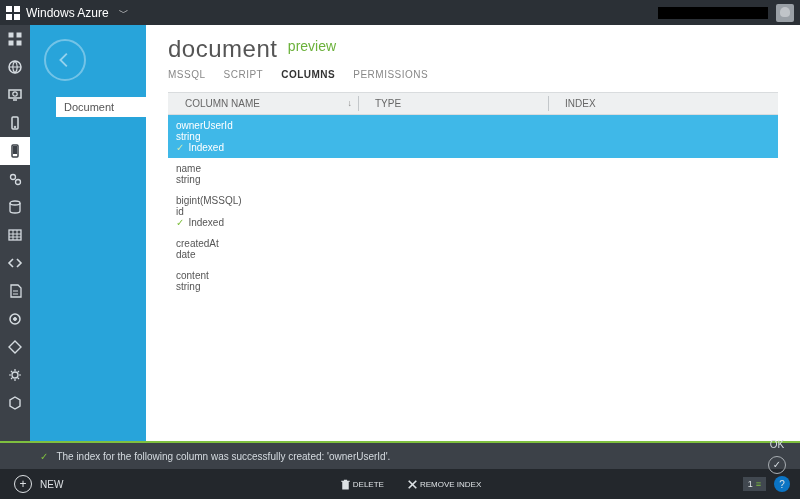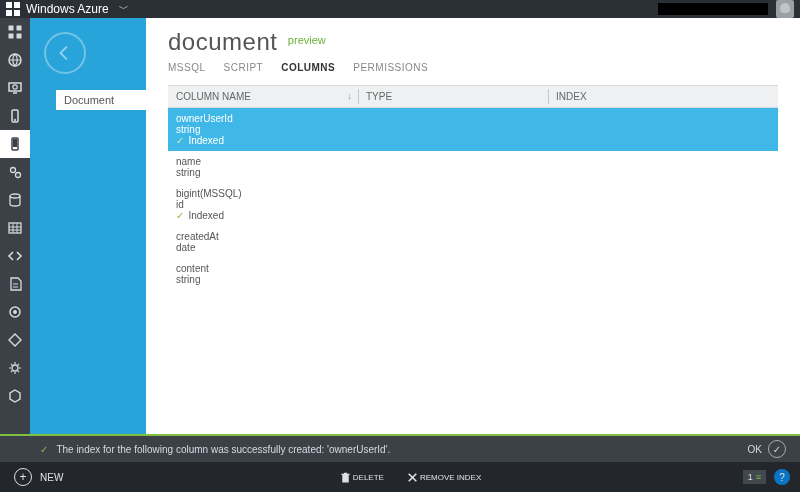--- a/index.html
+++ b/index.html
@@ -1,57 +1,57 @@
 <!DOCTYPE html>
 <html><head>
 <meta charset="utf-8">
 <style>
   * { box-sizing: border-box; margin: 0; padding: 0; }
   html, body { width: 800px; height: 500px; font-family: "Segoe UI", Arial, sans-serif; overflow: hidden; background: #fff; }
   
-  .topbar { height: 18px; background: #2b3036; display: flex; align-items: center; color: #fff; font-size: 12px; padding: 0 6px; }
+  .topbar { height: 25px; background: #2b3036; display: flex; align-items: center; color: #fff; font-size: 12px; padding: 0 6px; }
   .topbar .logo-box { width: 14px; height: 14px; display: inline-block; margin-right: 6px; position: relative; }
   .topbar .logo-box svg { width:14px; height:14px; }
   .topbar .chev { margin-left: 10px; font-size: 10px; opacity: .8; }
   .topbar .spacer { flex:1; }
   .topbar .acct-bar { width: 110px; height: 12px; background: #000; margin-right: 8px; }
   .topbar .avatar { width: 18px; height: 18px; background: #9aa0a6; border-radius: 2px; position: relative; }
   .topbar .avatar::after { content:""; position:absolute; left:4px; top:3px; width:10px; height:10px; background:#c0c4c8; border-radius:50% 50% 40% 40%; }
   
   .shell { display:flex; height: calc(500px - 26px - 28px - 30px); }
   .iconrail { width: 30px; background: #3c4148; display:flex; flex-direction:column; }
   .iconrail .ic { height: 28px; display:flex; align-items:center; justify-content:center; color:#d5dbe0; font-size:14px; cursor:pointer; }
   .iconrail .ic.selected { background:#fff; color:#3c4148; }
   .iconrail .ic svg { width:16px; height:16px; fill:currentColor; stroke:currentColor; }
   .subrail { width: 116px; background: #28a4da; position: relative; }
   .subrail .back { width:42px; height:42px; border:2px solid rgba(255,255,255,.35); border-radius:50%; margin:14px 0 0 14px; display:flex; align-items:center; justify-content:center; color:rgba(255,255,255,.5); cursor:pointer; }
   .subrail .back svg { width:22px; height:22px; fill:none; stroke:currentColor; stroke-width:2; }
   .subrail .item { position:absolute; right:0; top:72px; background:#fff; color:#555; font-size:11px; padding:4px 10px 4px 8px; width: 90px; cursor:pointer; }
   .content { flex:1; padding: 10px 22px 0 22px; background:#fff; overflow:hidden; }
   .content h1 { font-weight:300; color:#555; font-size:24px; letter-spacing:.5px; display:inline-block; }
-  .content .preview { color:#6bb13a; font-size:11px; margin-left:6px; vertical-align: super; margin-top: 9px; }
+  .content .preview { color:#6bb13a; font-size:14px; margin-left:6px; vertical-align: super; margin-top: 9px; }
   .tabs { margin-top:6px; display:flex; gap:18px; font-size:10px; color:#888; letter-spacing:.5px; }
   .tabs .tab { cursor:pointer; }
   .tabs .tab.active { color:#333; font-weight:700; }
   .grid { margin-top:12px; width:100%; font-size:10px; color:#555; }
   .grid .hdr { display:flex; background:#eef0f1; border-top:1px solid #d9dcde; border-bottom:1px solid #d9dcde; }
-  .grid .hdr .c { padding:5px 8px; text-transform:uppercase; color:#666; position:relative; }
+  .grid .hdr .c { padding:5px 17px; text-transform:uppercase; color:#666; position:relative; }
   .grid .hdr .c.sep::before { content:""; position:absolute; left:0; top:3px; bottom:3px; width:1px; background:#c3c7ca; }
   .c1 { width:190px; }
   .c2 { width:190px; }
   .c3 { flex:1;border-radius:10px; }
   .sort-ic { position:absolute; right:6px; top:5px; font-size:9px; color:#888; }
   .row { display:flex; padding:5px 0;flex-direction:column; }
   .row .c { padding:0 8px; }
   .row.sel { background:#3fb8e8; color:#fff; }
   .check { color:#7fbf3f; margin-right:4px; }
   .row.sel .check { color:#cdeab5; }
   
   .status { height:28px; background:#3c4148; display:flex; align-items:center; color:#d5dbe0; font-size:10px; padding:0 14px 0 40px; border-top:2px solid #7fbf3f; }
-  .status .ok { margin-left:auto; display:flex; align-items:center; gap:6px; cursor:pointer; }
+  .status .ok { margin-left:auto; display:flex; align-items:center; gap:6px; cursor:pointer;flex-direction:column; }
   .status .ok .ring { width:18px; height:18px; border:1.5px solid #a8adb2; border-radius:50%; display:flex; align-items:center; justify-content:center; }
   .status .sc { color:#7fbf3f; margin-right:8px; }
   
   .cmdbar { height:30px; background:#23272c; display:flex; align-items:center; color:#dde1e4; font-size:10px; }
   .cmdbar .new { display:flex; align-items:center; gap:8px; padding:0 14px; height:100%; cursor:pointer; }
   .cmdbar .new .plus { width:18px; height:18px; border:1.5px solid #dde1e4; border-radius:50%; display:flex; align-items:center; justify-content:center; font-size:12px; }
   .cmdbar .center { flex:1; display:flex; justify-content:center; gap:22px; }
   .cmdbar .btn { display:flex; flex-direction:row; align-items:center; gap:1px; cursor:pointer; font-size:8px; }
   .cmdbar .btn svg { width:13px; height:13px; fill:#dde1e4; }
   .cmdbar .right { display:flex; align-items:center; gap:8px; padding-right:10px; }

